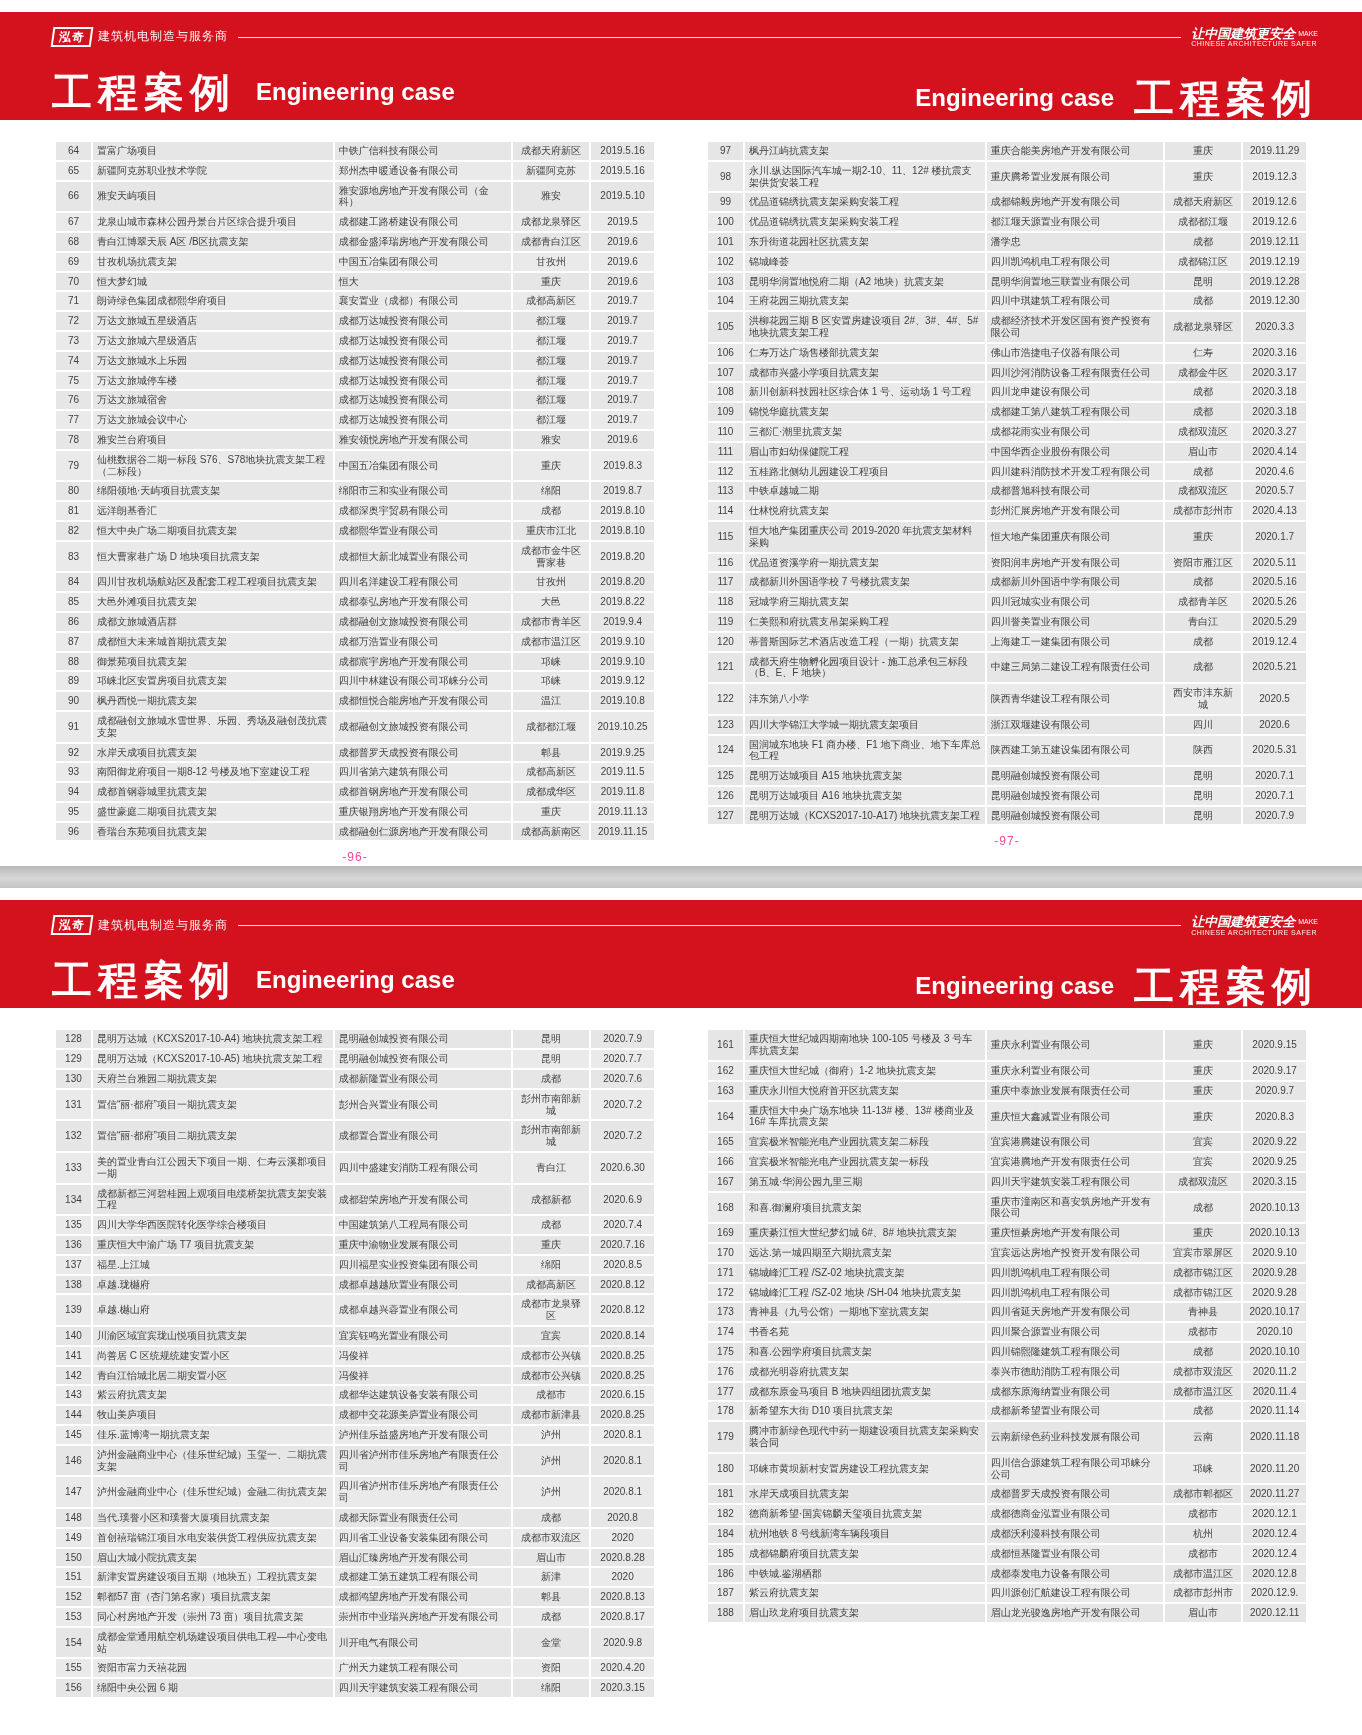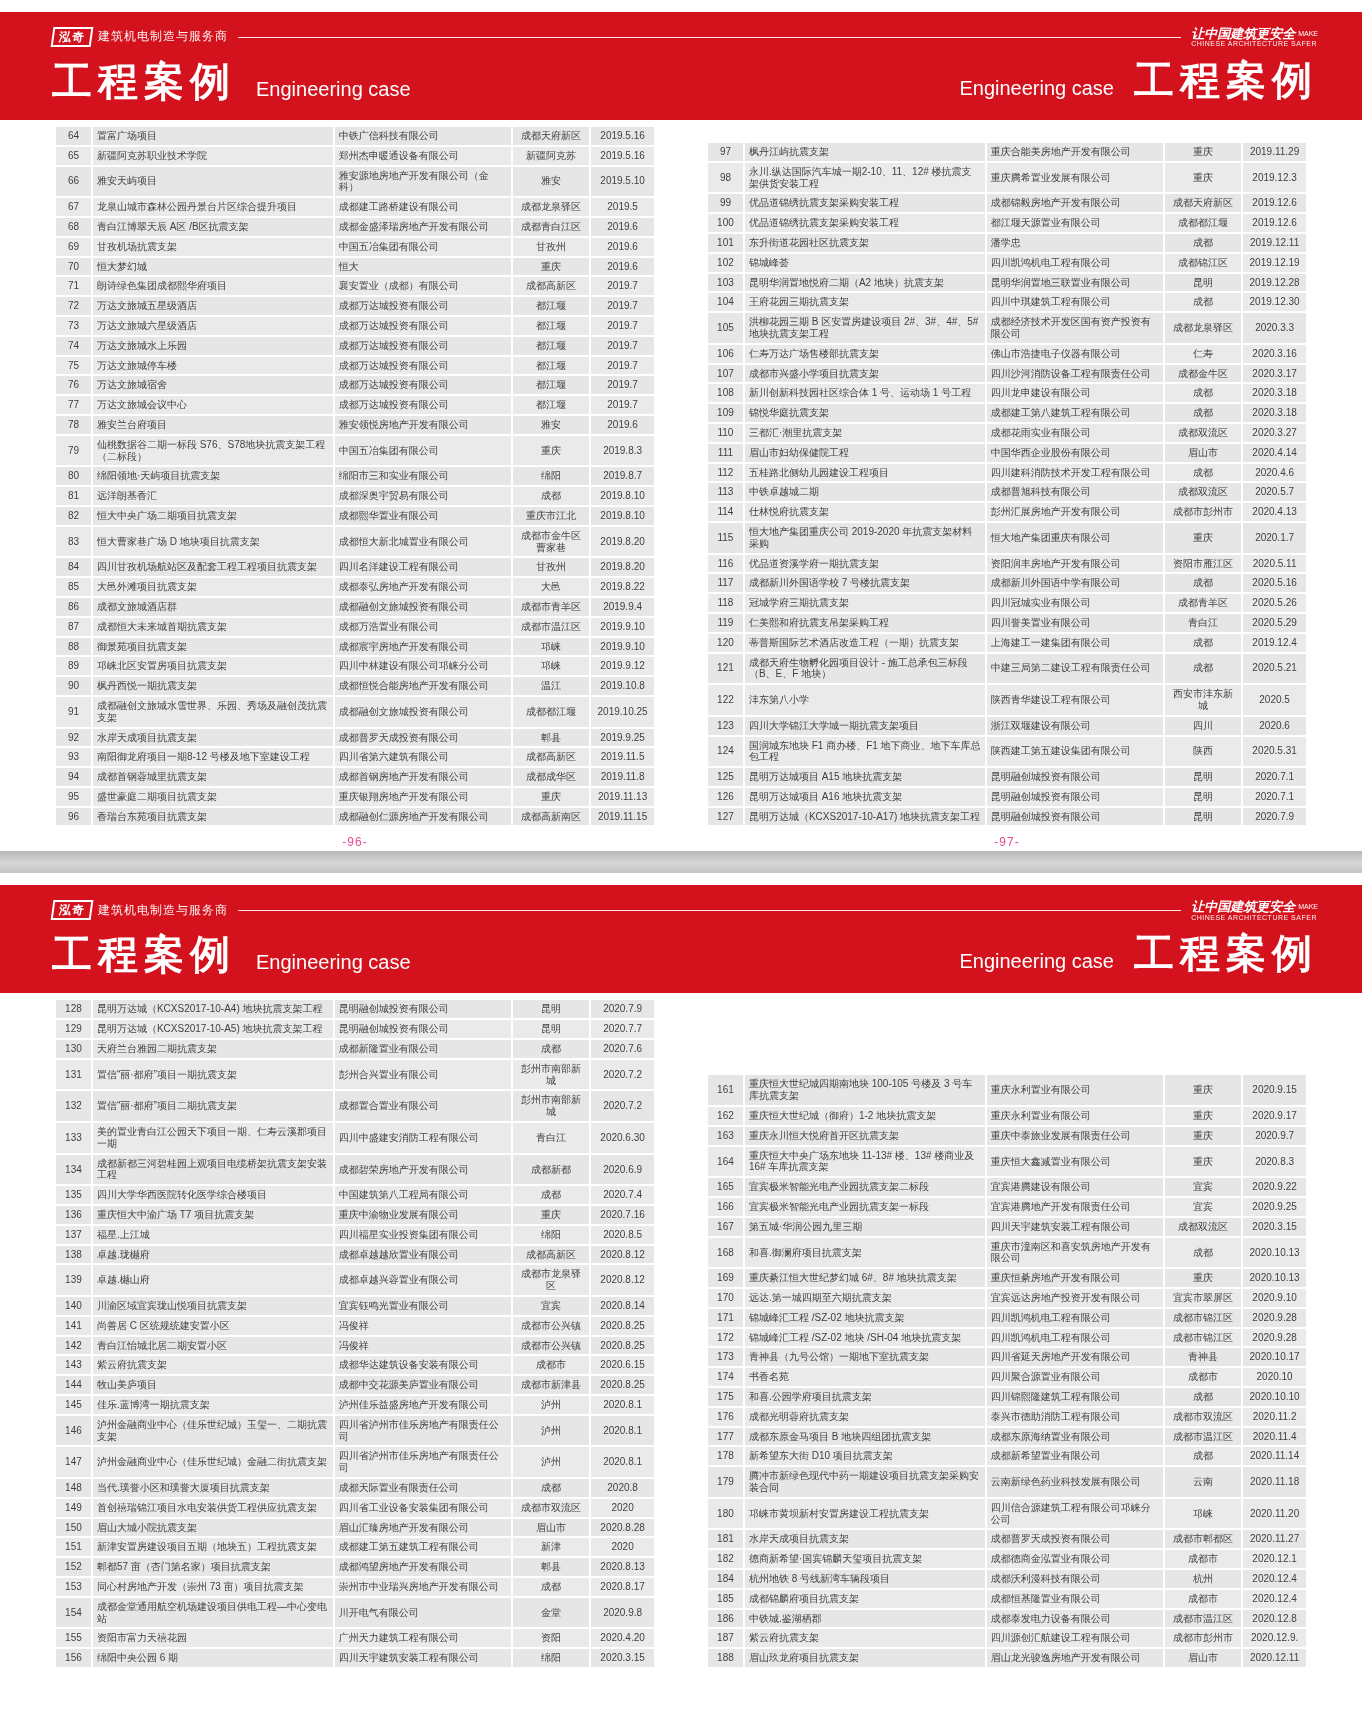--- a/index.html
+++ b/index.html
@@ -20,25 +20,25 @@
     border:2px solid #fff;padding:1px 5px;font-size:12px;font-weight:bold;
     transform:skewX(-8deg);letter-spacing:1px;line-height:1.2;
   }
   .tagline{font-size:12px;letter-spacing:1px;opacity:.95;}
   .rule{flex:1 1 auto;height:1px;background:#ffffff;margin:0 10px;opacity:.9;}
   .slogan{flex:0 0 auto;text-align:left;line-height:1.05;}
   .slogan-line1{font-size:13px;font-weight:bold;font-style:italic;white-space:nowrap;}
   .slogan-make{font-size:7px;font-style:normal;font-weight:normal;margin-left:3px;vertical-align:2px;}
   .slogan-line2{font-size:7px;letter-spacing:.5px;opacity:.95;}
   .band-titles{display:flex;justify-content:space-between;align-items:baseline;margin-top:6px;}
-  .title-group{display:flex;align-items:flex-end;gap:20px;}
+  .title-group{display:flex;align-items:center;gap:20px;margin-top:12px;}
   .t-cn{font-size:40px;font-weight:800;letter-spacing:6px;line-height:1;}
-  .t-en{font-size:20px;font-weight:400;letter-spacing:0;}
+  .t-en{font-size:24px;font-weight:700;letter-spacing:0;}
   
-  .tables{display:flex;gap:54px;padding:5px 56px 0 56px;box-sizing:border-box;align-items:flex-end;}
+  .tables{display:flex;gap:54px;padding:20px 56px 0 56px;box-sizing:border-box;}
   .table-col{flex:1 1 0;min-width:0;}
   table.cases{width:100%;border-collapse:separate;border-spacing:0 2px;table-layout:fixed;}
   table.cases td{
     background:#eaeaea;color:#3f3f3f;font-size:10px;line-height:1.18;
     padding:3px 4px;vertical-align:middle;border-right:2px solid #ffffff;
     word-break:break-all;
   }
   table.cases tr:nth-child(odd) td{background:#e6e6e6;}
   table.cases td:last-child{border-right:none;}
   td.col-num{text-align:center;width:5%;}

